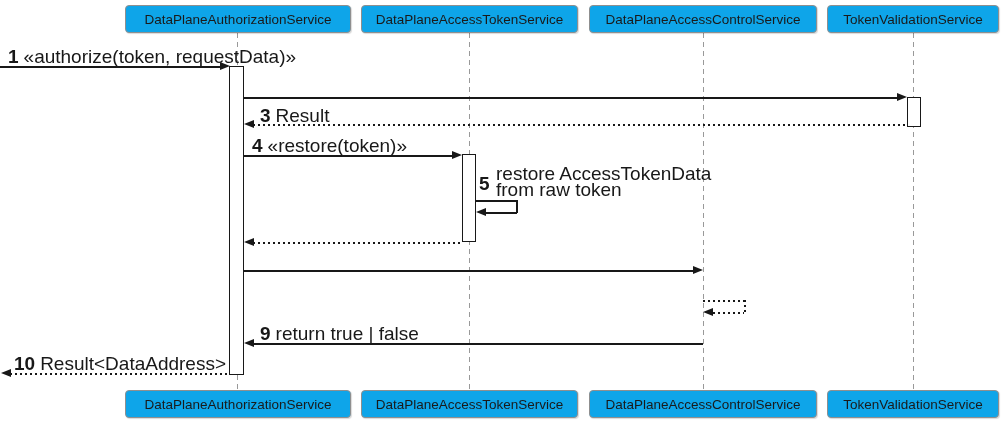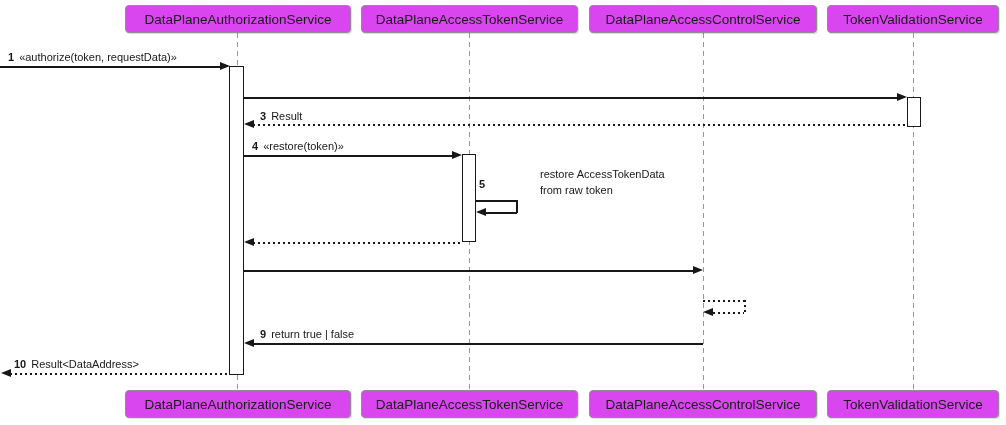--- a/index.html
+++ b/index.html
@@ -9,21 +9,21 @@
     height: 425px;
     background: #ffffff;
     font-family: "Liberation Sans", "DejaVu Sans", sans-serif;
     color: #181818;
     overflow: hidden;
   }
   
   .pbox {
     position: absolute;
     height: 28px;
-    background: #d946ef;
+    background: #0ea5e9;
     border: 1px solid #8f8f8f;
     border-radius: 4px;
     box-shadow: 1px 1px 1px rgba(0,0,0,0.15);
     display: flex;
     align-items: center;
     justify-content: center;
     font-size: 13.5px;
     color: #1a1a1a;
     box-sizing: border-box;
     white-space: nowrap;
@@ -70,27 +70,27 @@
     position: absolute;
     width: 0; height: 0;
     border-top: 4.5px solid transparent;
     border-bottom: 4.5px solid transparent;
   }
   .arr-r { border-left: 10px solid #181818; }
   .arr-l { border-right: 10px solid #181818; }
   
   .mlabel {
     position: absolute;
-    font-size: 11px;
+    font-size: 19px;
     line-height: 16px;
     white-space: nowrap;
     color: #181818;
   }
   .mnum { font-weight: bold; margin-right: 5px; }
-  .mtxt-multi { white-space: pre-line; margin-left: 44px; }
+  .mtxt-multi { white-space: pre-line; }
 </style>
 </head>
 <body>
 
 <div class="stage">
 
   <div class="lifeline" style="left:237px"></div>
   <div class="lifeline" style="left:469px"></div>
   <div class="lifeline" style="left:703px"></div>
   <div class="lifeline" style="left:913px"></div>

